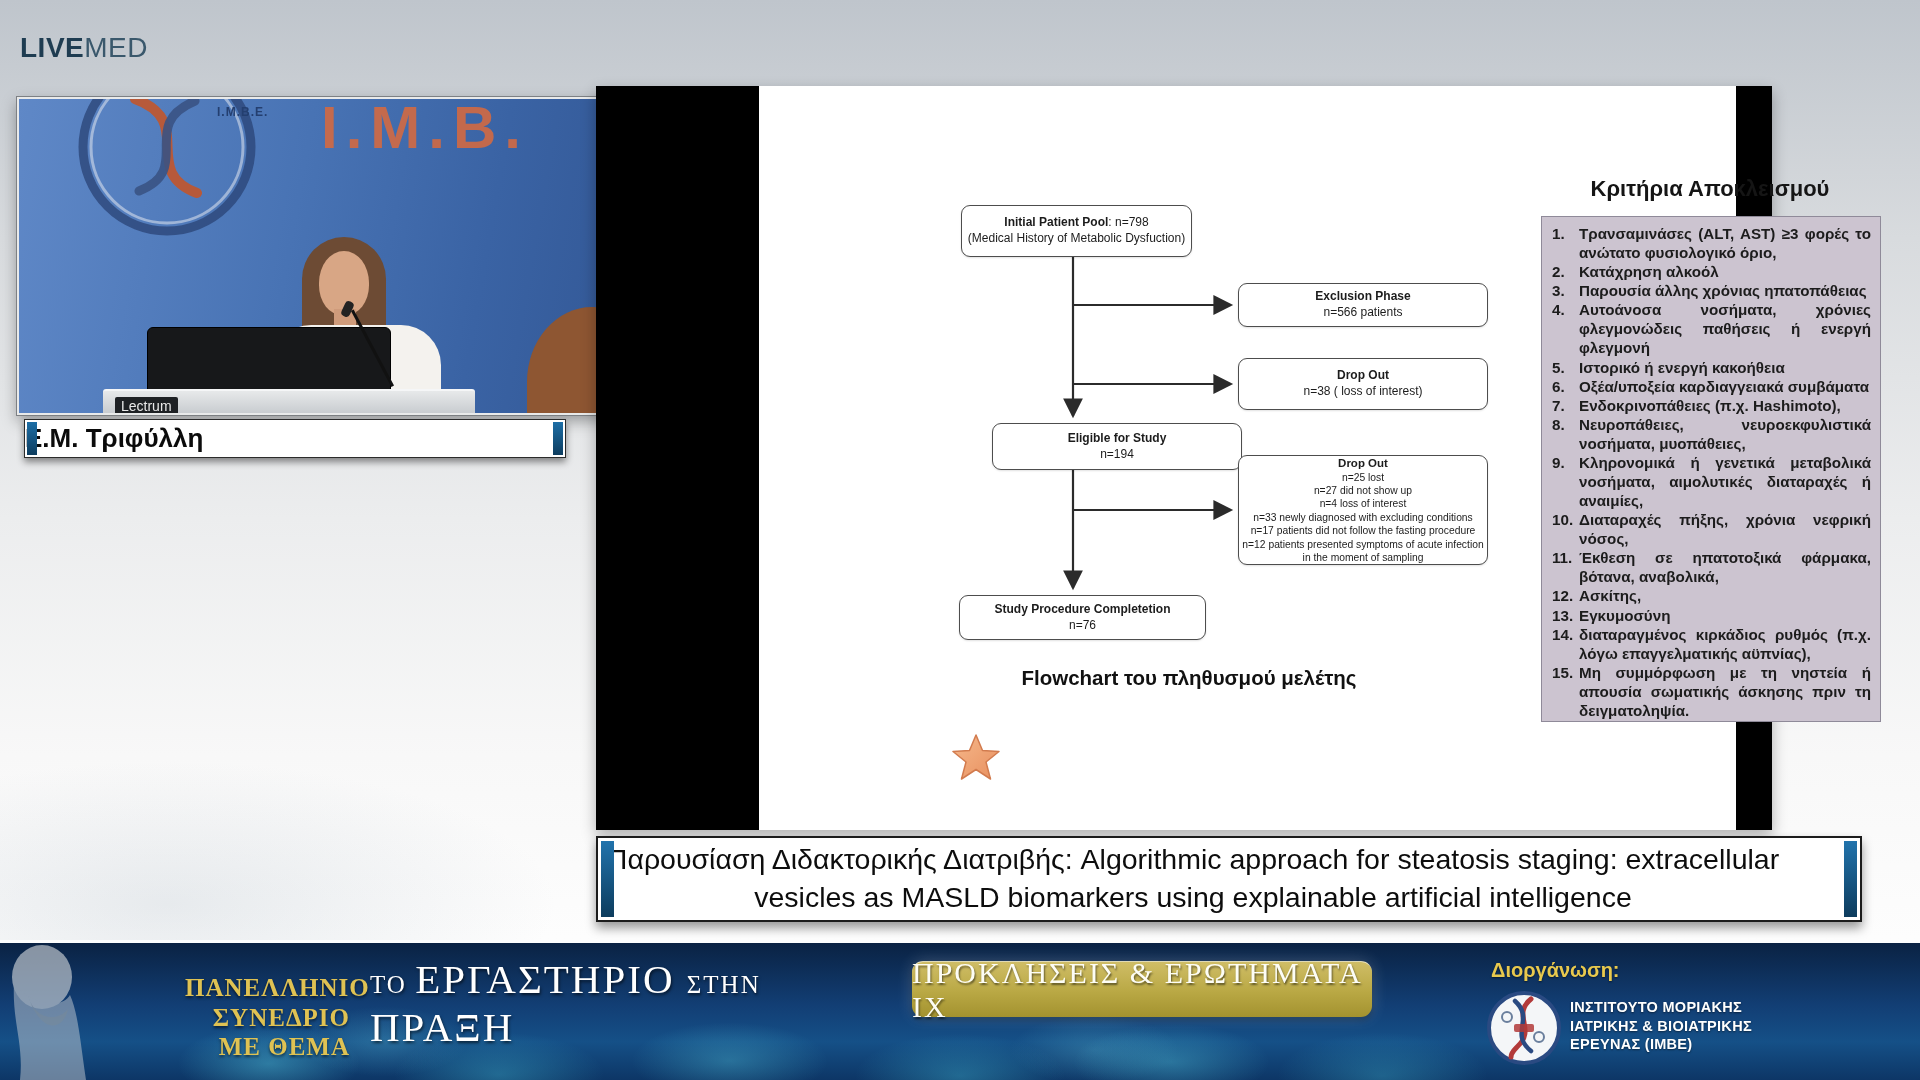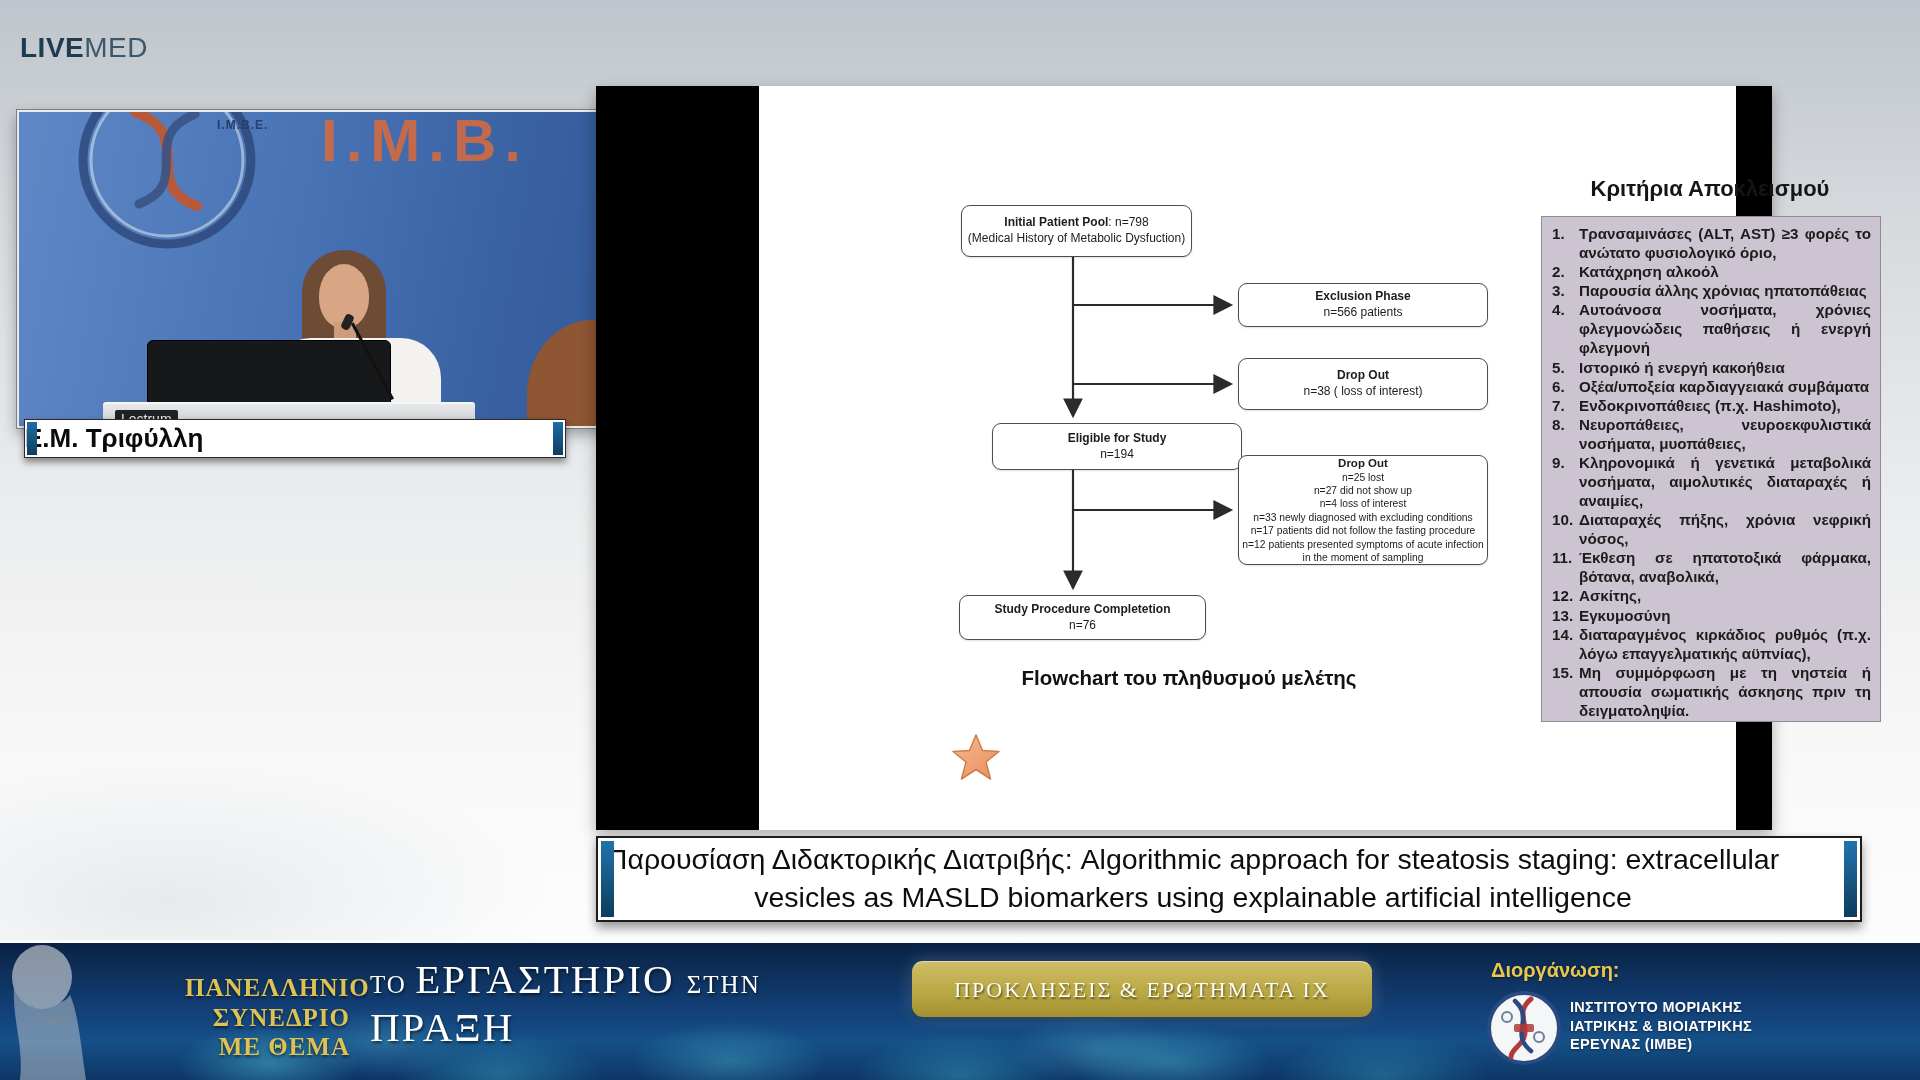--- a/index.html
+++ b/index.html
@@ -11,21 +11,21 @@
   }
   .stage::after { content:""; position:absolute; left:0; top:760px; width:560px; height:180px;
     background:radial-gradient(ellipse at 30% 80%, rgba(176,188,198,.28), transparent 70%); pointer-events:none; }
 
   
   .brand { position:absolute; left:20px; top:18px; font-size:28px; letter-spacing:.5px;margin-top:14px; }
   .brand .live { font-weight:800; color:#1e3c51; }
   .brand .med  { font-weight:400; color:#3a586c; }
 
   
-  .video { position:absolute; left:17px; top:110px; width:608px; height:318px;
+  .video { position:absolute; left:17px; top:97px; width:608px; height:318px;
     background:linear-gradient(100deg,#5f88c7 0%,#4873b4 45%,#3a63a4 75%,#335896 100%);
     border:2px solid #e9eaea; outline:1px solid #7d8084; overflow:hidden;
     box-shadow:0 6px 14px rgba(0,0,0,.35); }
   .imb-big { position:absolute; left:302px; top:-6px; font-size:60px; font-weight:700; letter-spacing:8px;
     color:#cb6a48; opacity:.95; }
   .imbe-small { position:absolute; left:198px; top:6px; font-size:12px; font-weight:700; color:#243f70; letter-spacing:1px; }
   .wm { position:absolute; left:28px; top:-48px; opacity:.92; }
   .hair { position:absolute; left:283px; top:138px; width:84px; height:128px; background:#6d4b34;
     border-radius:42px 42px 30px 30px; }
   .face { position:absolute; left:300px; top:152px; width:50px; height:64px; background:#d8a685;
@@ -111,21 +111,21 @@
   .main-title { position:absolute; left:370px; top:12px; width:500px; color:#fff;
     font-family:"Liberation Serif","DejaVu Serif",serif; text-shadow:1px 2px 3px rgba(0,0,0,.6);
     letter-spacing:2px; }
   .main-title .row1 { padding-left:62px; height:52px; }
   .main-title .row2 { height:52px; }
   .main-title .lg { font-size:41px; } .main-title .sm { font-size:25px; }
   .badge { position:absolute; left:912px; top:18px; width:460px; height:56px; border-radius:11px;
     background:linear-gradient(180deg,#cfbd66 0%,#b9a844 55%,#a3922f 100%);
     border-top:1px solid rgba(255,255,255,.65); box-shadow:0 0 16px rgba(255,255,255,.22), 0 3px 6px rgba(0,0,0,.35);
     display:flex; align-items:center; justify-content:center; }
-  .badge span { font-family:"Liberation Serif","DejaVu Serif",serif; font-size:22px; color:#fdfdf5;
+  .badge span { font-family:"Liberation Serif","DejaVu Serif",serif; font-size:30px; color:#fdfdf5;
     letter-spacing:2px; text-shadow:1px 2px 2px rgba(0,0,0,.5); }
   .organizer-label { position:absolute; left:1491px; top:16px; font-size:20px; font-weight:700;
     color:#e8c94e; text-shadow:0 1px 2px rgba(0,0,0,.5); }
   .org-logo { position:absolute; left:1487px; top:48px; }
   .org-lines { position:absolute; left:1570px; top:55px; font-size:14.5px; font-weight:700;
     color:#fff; line-height:1.28; letter-spacing:.3px; text-shadow:0 1px 2px rgba(0,0,0,.5); }
 </style>
 </head>
 <body>
 

